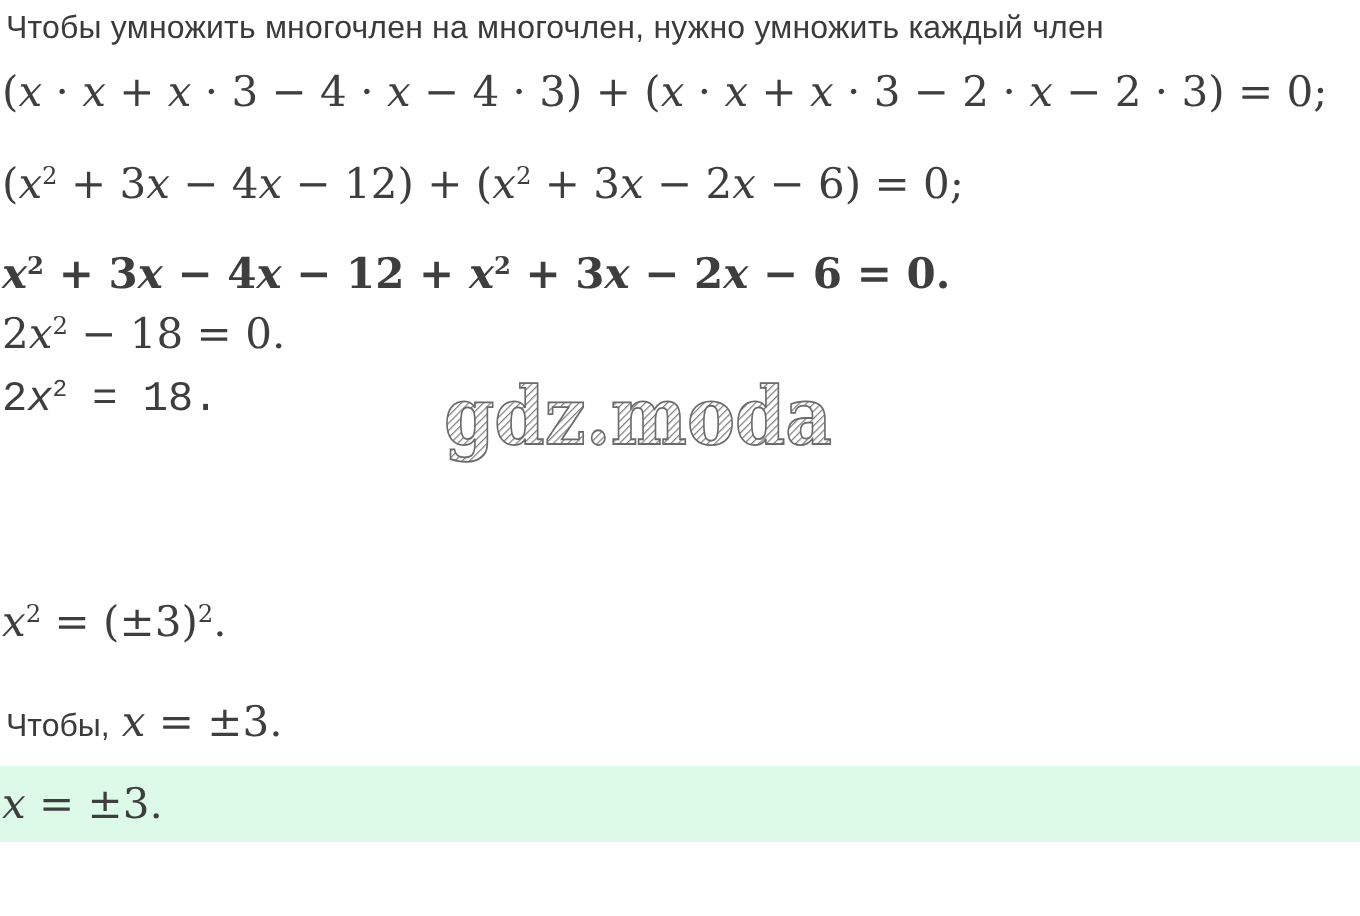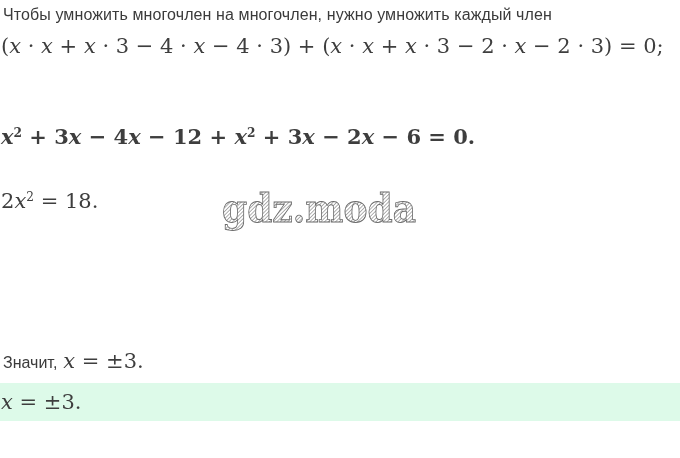--- a/index.html
+++ b/index.html
@@ -36,21 +36,21 @@
   .math i { font-style: italic; }
   .math sup {
     font-size: 0.58em;
     line-height: 0;
     vertical-align: 7px;
   }
   .s0 { top: 34px; }
   .s1 { top: 80px; }
   .s2 { top: 125px; font-weight: bold; }
   .s3 { top: 155px; }
-  .s4 { top: 189px; }
+  .s4 { top: 189px; font-family: Liberation Mono, monospace; }
   .s5 { top: 221px; }
   .s6 { top: 266px; }
   .s7 { top: 299px; }
   .conclusion {
     position: absolute;
     left: 3px;
     top: 349px;
     display: flex;
     align-items: baseline;
     gap: 6px;
@@ -83,25 +83,28 @@
   }
 </style>
 </head>
 <body>
 
 <div class="page">
 
   <div class="intro">Чтобы умножить многочлен на многочлен, нужно умножить каждый член</div>
 
   <div class="math s0">(<i>x</i> · <i>x</i> + <i>x</i> · 3 − 4 · <i>x</i> − 4 · 3) + (<i>x</i> · <i>x</i> + <i>x</i> · 3 − 2 · <i>x</i> − 2 · 3) = 0;</div>
+  <div class="math s1">(<i>x</i><sup>2</sup> + 3<i>x</i> − 4<i>x</i> − 12) + (<i>x</i><sup>2</sup> + 3<i>x</i> − 2<i>x</i> − 6) = 0;</div>
   <div class="math s2"><i>x</i><sup>2</sup> + 3<i>x</i> − 4<i>x</i> − 12 + <i>x</i><sup>2</sup> + 3<i>x</i> − 2<i>x</i> − 6 = 0.</div>
+  <div class="math s3">2<i>x</i><sup>2</sup> − 18 = 0.</div>
   <div class="math s4">2<i>x</i><sup>2</sup> = 18.</div>
+  <div class="math s7"><i>x</i><sup>2</sup> = (±3)<sup>2</sup>.</div>
 
   <div class="conclusion">
-    <span class="conclusion-label">Значит,</span>
+    <span class="conclusion-label">Чтобы,</span>
     <span class="math"><i>x</i> = ±3.</span>
   </div>
 
   <div class="answer">
     <span class="math"><i>x</i> = ±3.</span>
   </div>
 
   <svg class="watermark" width="204" height="52" viewBox="0 0 204 52">
     <defs>
       <pattern id="wm-hatch" width="2.6" height="2.6" patternUnits="userSpaceOnUse" patternTransform="rotate(45)">

